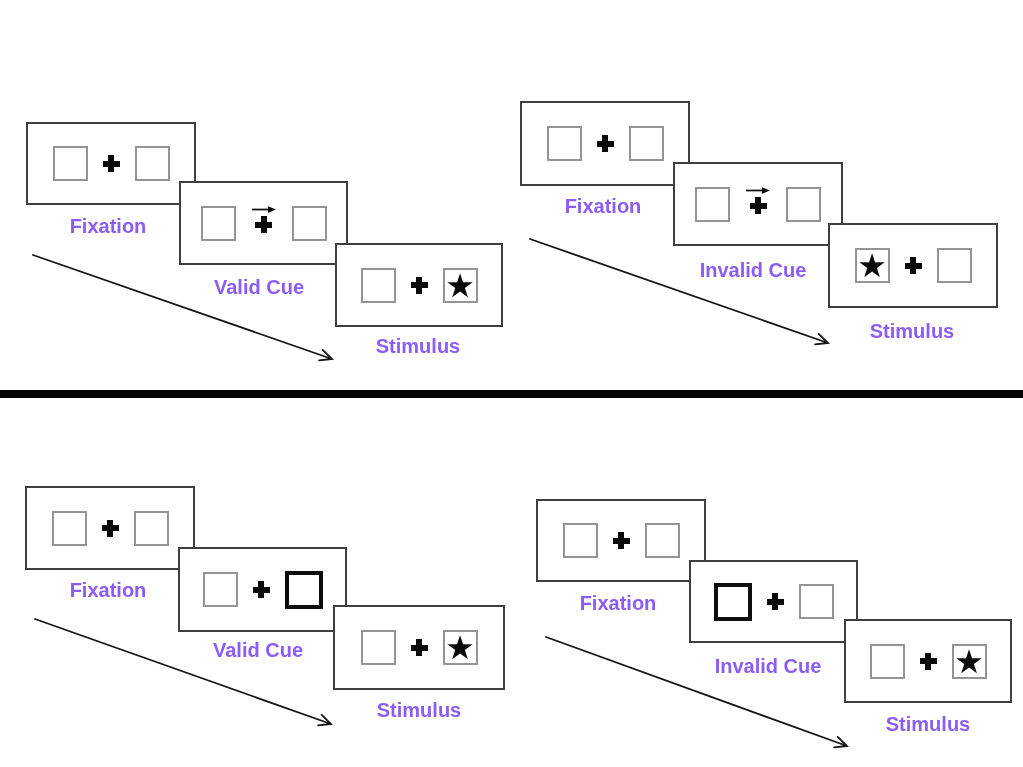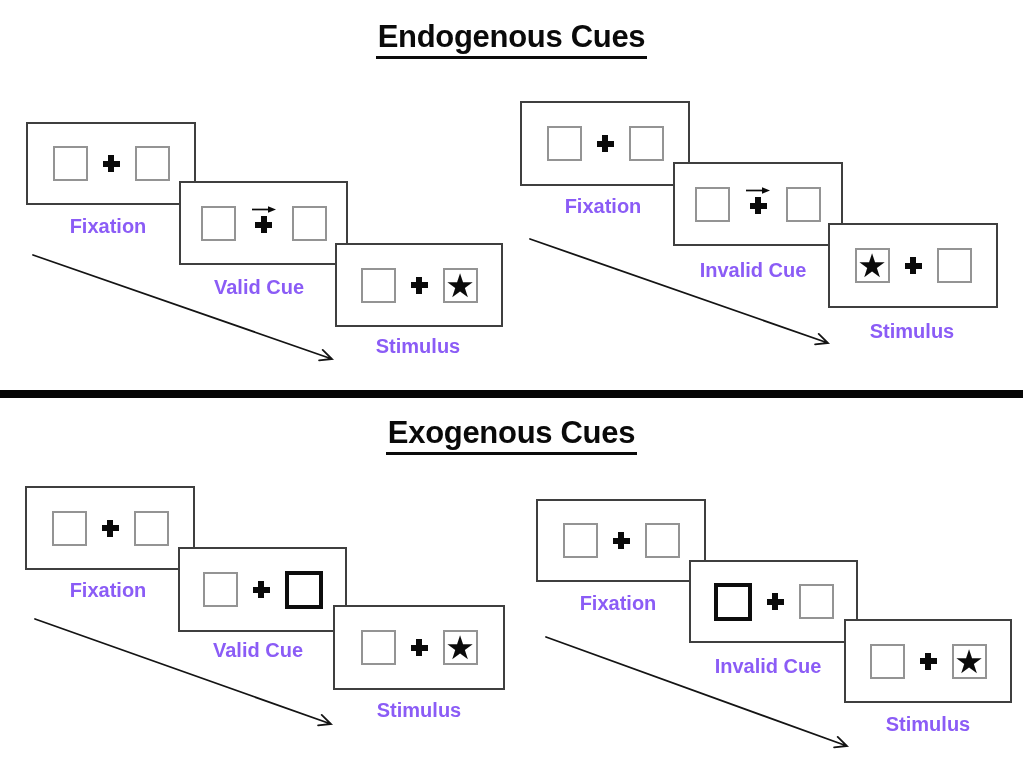--- a/index.html
+++ b/index.html
@@ -125,23 +125,20 @@
 
   <svg id="arrow-layer" width="1023" height="767">
     <g stroke="#141414" stroke-width="1.8" fill="none" stroke-linecap="round">
       <path d="M33,255 L332,359 M322.7,349.9 L332,359 L319.1,360.3"></path>
       <path d="M530,239 L828,343 M818.7,333.9 L828,343 L815.1,344.3"></path>
       <path d="M35,619 L331,724 M321.7,714.9 L331,724 L318.1,725.3"></path>
       <path d="M546,637 L847,746 M837.7,736.9 L847,746 L834.1,747.3"></path>
     </g>
   </svg>
 
-  <div class="section-title" style="top:20px">
-    <span class="underline">Endogenous Cues</span>
-  </div>
 
   <div class="frame" style="left:26px; top:122px; width:170px; height:83px">
     <span class="sq"></span>
     <span class="plus"></span>
     <span class="sq"></span>
   </div>
   <div class="frame-label" style="left:8px; top:215px">Fixation</div>
 
   <div class="frame" style="left:179px; top:181px; width:169px; height:84px">
     <span class="sq"></span>
@@ -185,23 +182,20 @@
 
   <div class="frame" style="left:828px; top:223px; width:170px; height:85px">
     <span class="sq star">★</span>
     <span class="plus"></span>
     <span class="sq"></span>
   </div>
   <div class="frame-label" style="left:812px; top:320px">Stimulus</div>
 
   <div class="divider" style="top:390px"></div>
 
-  <div class="section-title" style="top:416px">
-    <span class="underline">Exogenous Cues</span>
-  </div>
 
   <div class="frame" style="left:25px; top:486px; width:170px; height:84px">
     <span class="sq"></span>
     <span class="plus"></span>
     <span class="sq"></span>
   </div>
   <div class="frame-label" style="left:8px; top:579px">Fixation</div>
 
   <div class="frame" style="left:178px; top:547px; width:169px; height:85px">
     <span class="sq"></span>

